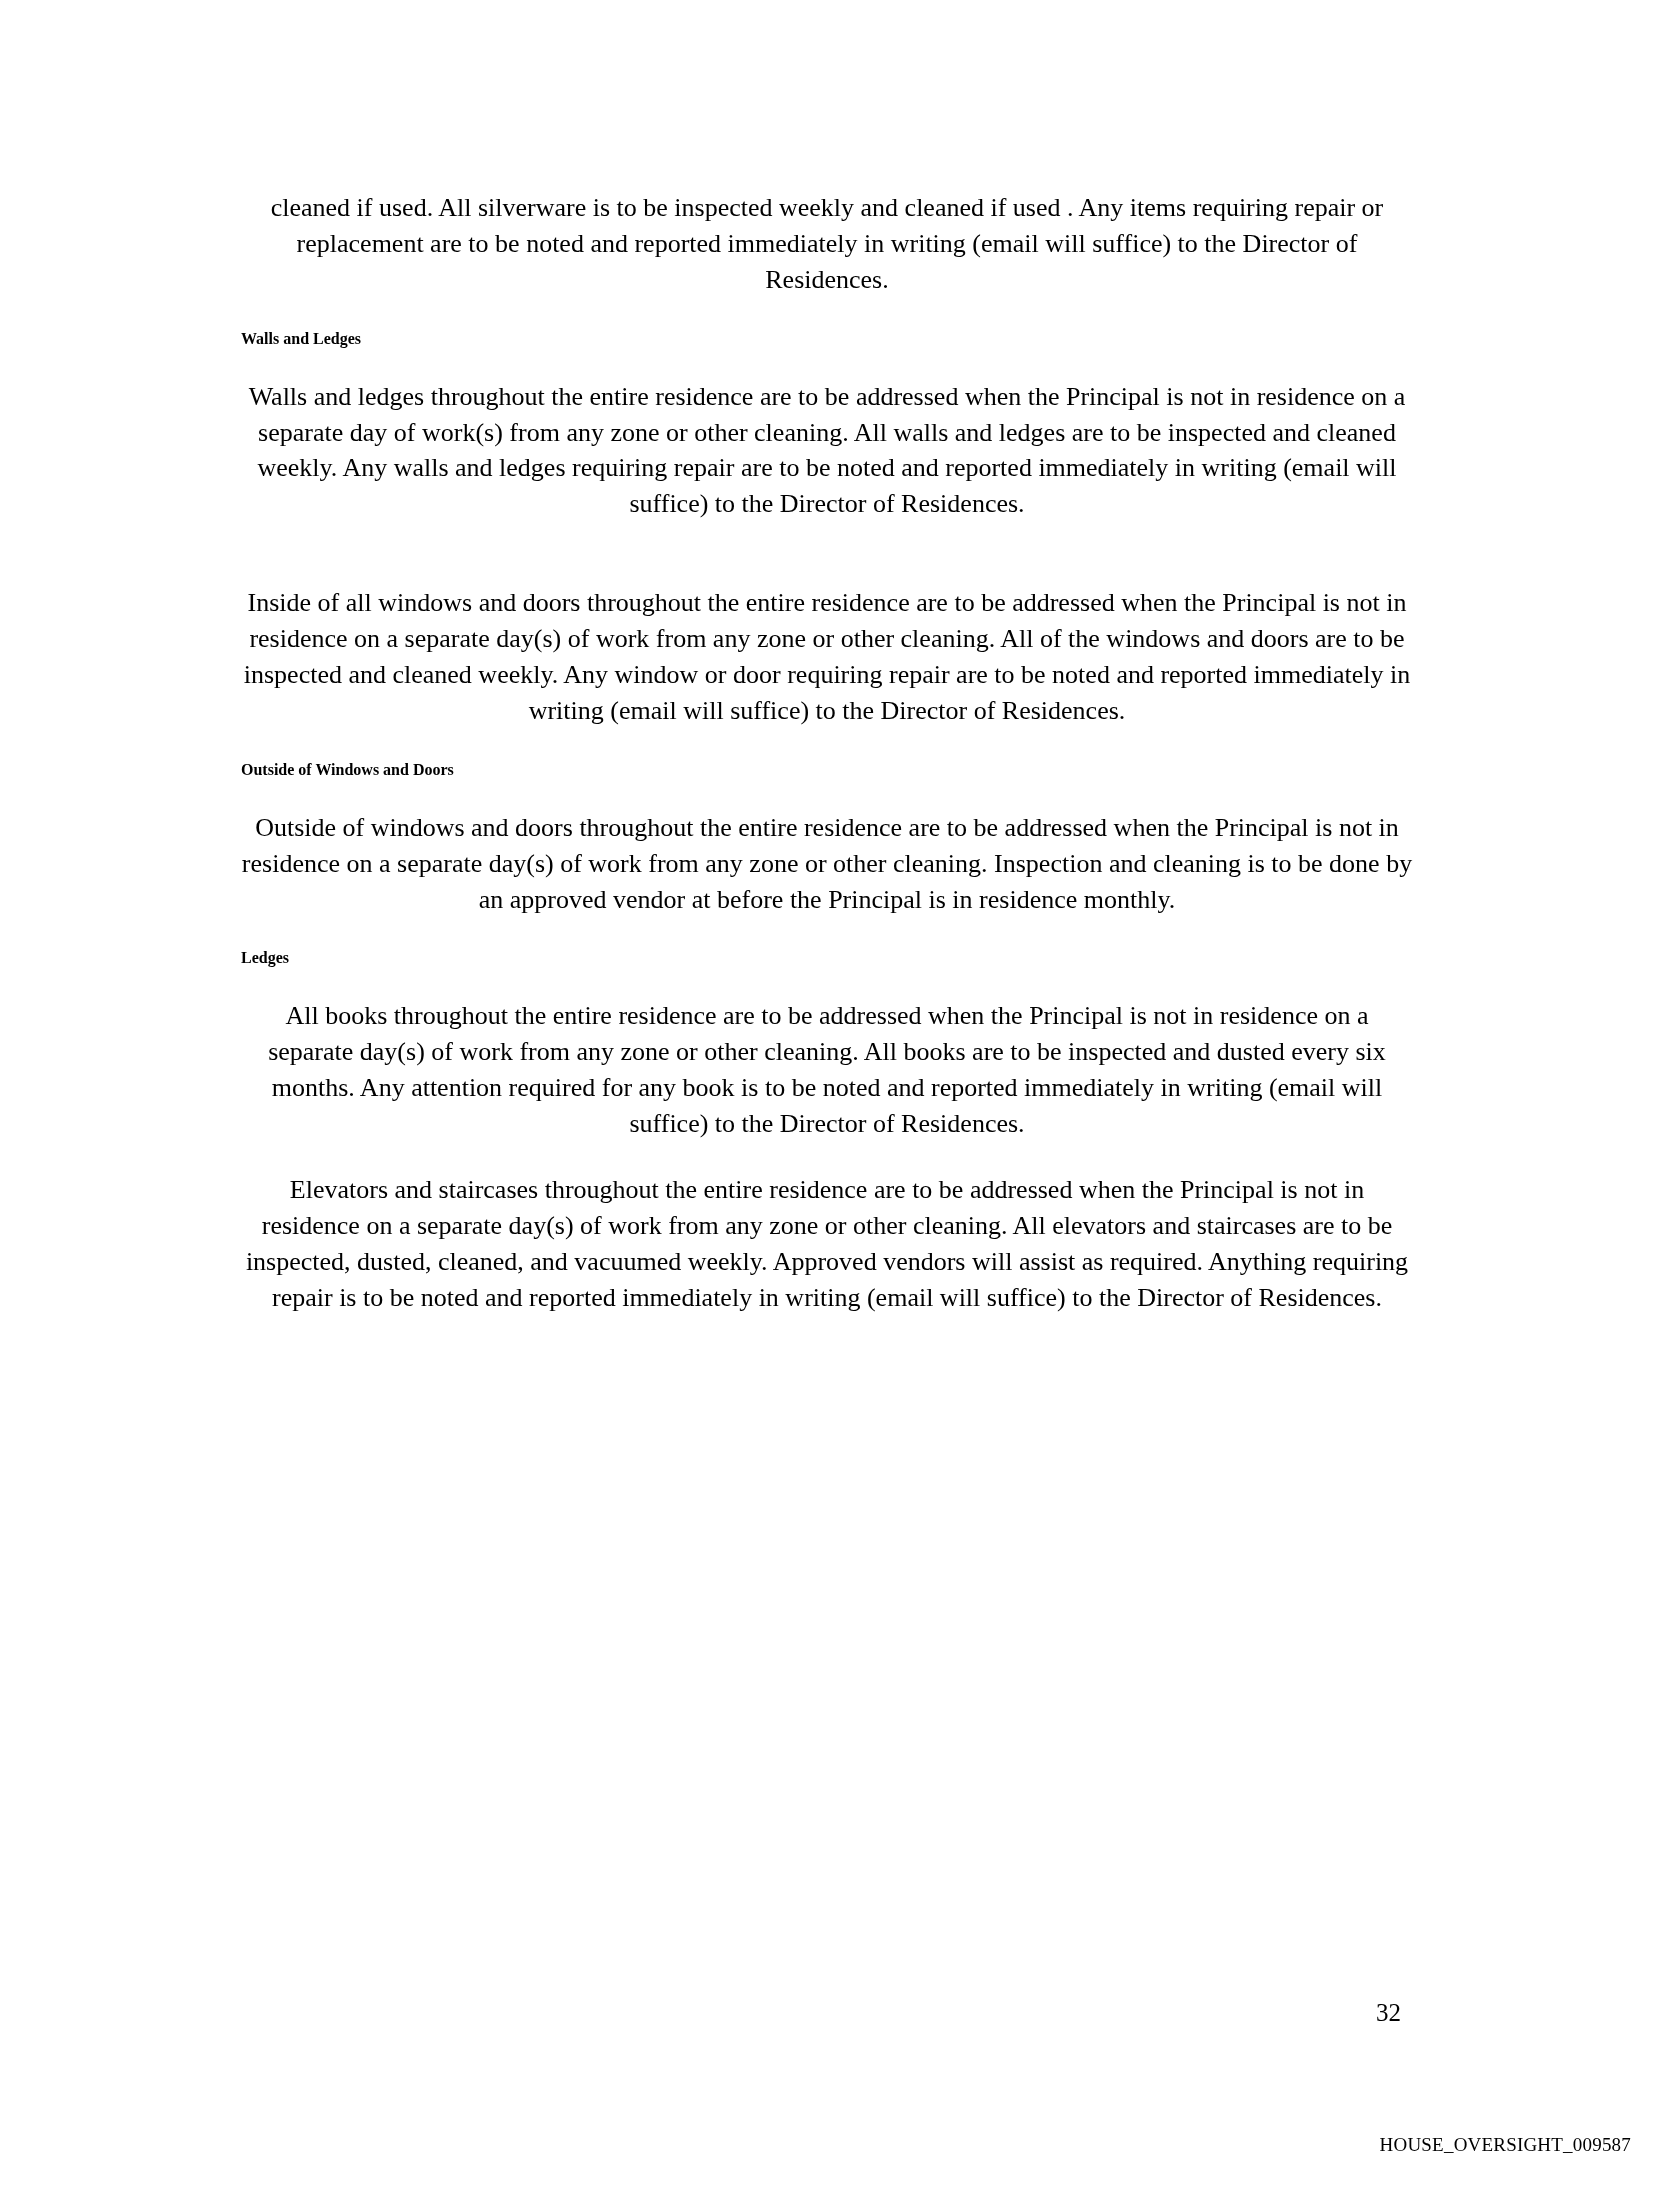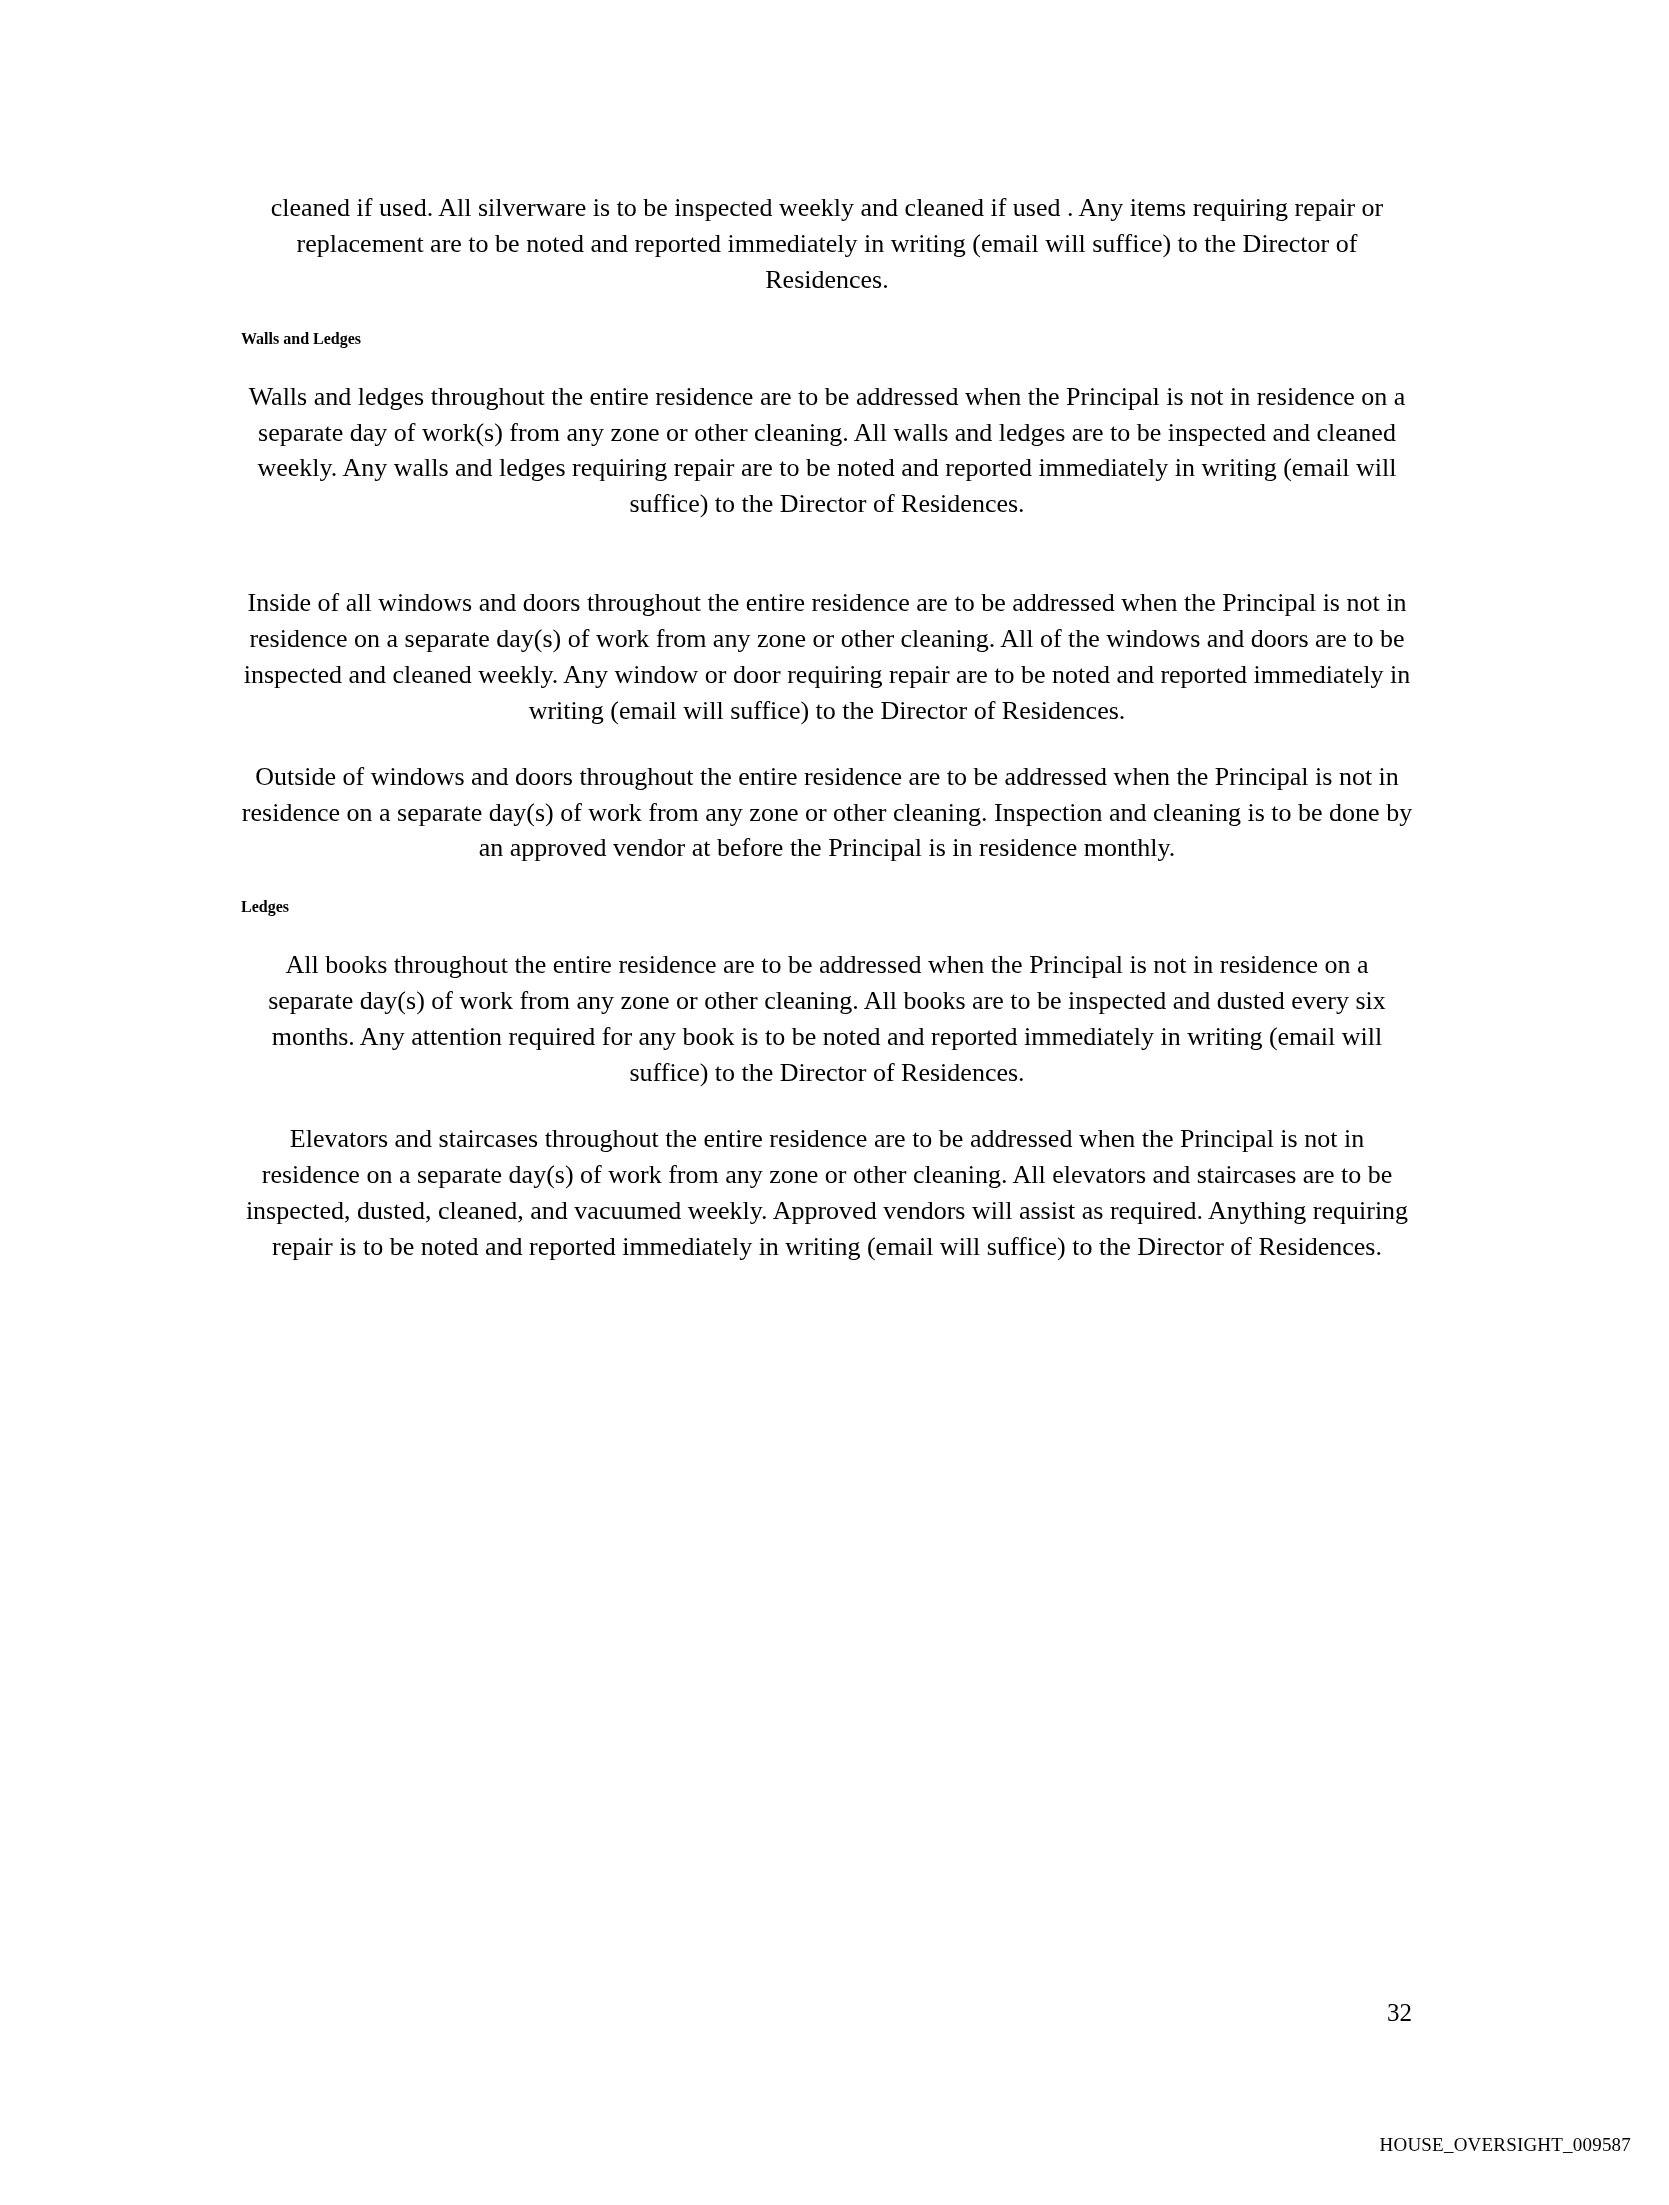--- a/index.html
+++ b/index.html
@@ -34,21 +34,21 @@
     font-size: 16px;
     font-weight: bold;
     line-height: 1.38;
     margin: 0 0 29px 0;
   }
   .gap-lg {
     height: 33px;
   }
   .page-number {
     position: absolute;
-    right: 257px;
+    right: 268px;
     top: 2000px;
     font-size: 25px;
     line-height: 1;
   }
   .bates {
     position: absolute;
     right: 38px;
     top: 2135px;
     font-size: 19px;
     letter-spacing: 0.2px;
@@ -66,20 +66,21 @@
 
     <h2 class="heading">Walls and Ledges</h2>
 
     <p class="para">Walls and ledges throughout the entire residence are to be addressed when the Principal is not in residence on a separate day of work(s) from any zone or other cleaning. All walls and ledges are to be inspected and cleaned weekly. Any walls and ledges requiring repair are to be noted and reported immediately in writing (email will suffice) to the Director of Residences.</p>
 
     <div class="gap-lg"></div>
 
 
     <p class="para">Inside of all windows and doors throughout the entire residence are to be addressed when the Principal is not in residence on a separate day(s) of work from any zone or other cleaning. All of the windows and doors are to be inspected and cleaned weekly. Any window or door requiring repair are to be noted and reported immediately in writing (email will suffice) to the Director of Residences.</p>
 
+    <h2 class="heading">Outside of Windows and Doors</h2>
 
     <p class="para">Outside of windows and doors throughout the entire residence are to be addressed when the Principal is not in residence on a separate day(s) of work from any zone or other cleaning. Inspection and cleaning is to be done by an approved vendor at before the Principal is in residence monthly.</p>
 
     <h2 class="heading">Ledges</h2>
 
     <p class="para">All books throughout the entire residence are to be addressed when the Principal is not in residence on a separate day(s) of work from any zone or other cleaning. All books are to be inspected and dusted every six months. Any attention required for any book is to be noted and reported immediately in writing (email will suffice) to the Director of Residences.</p>
 
 
     <p class="para">Elevators and staircases throughout the entire residence are to be addressed when the Principal is not in residence on a separate day(s) of work from any zone or other cleaning. All elevators and staircases are to be inspected, dusted, cleaned, and vacuumed weekly. Approved vendors will assist as required. Anything requiring repair is to be noted and reported immediately in writing (email will suffice) to the Director of Residences.</p>
 

